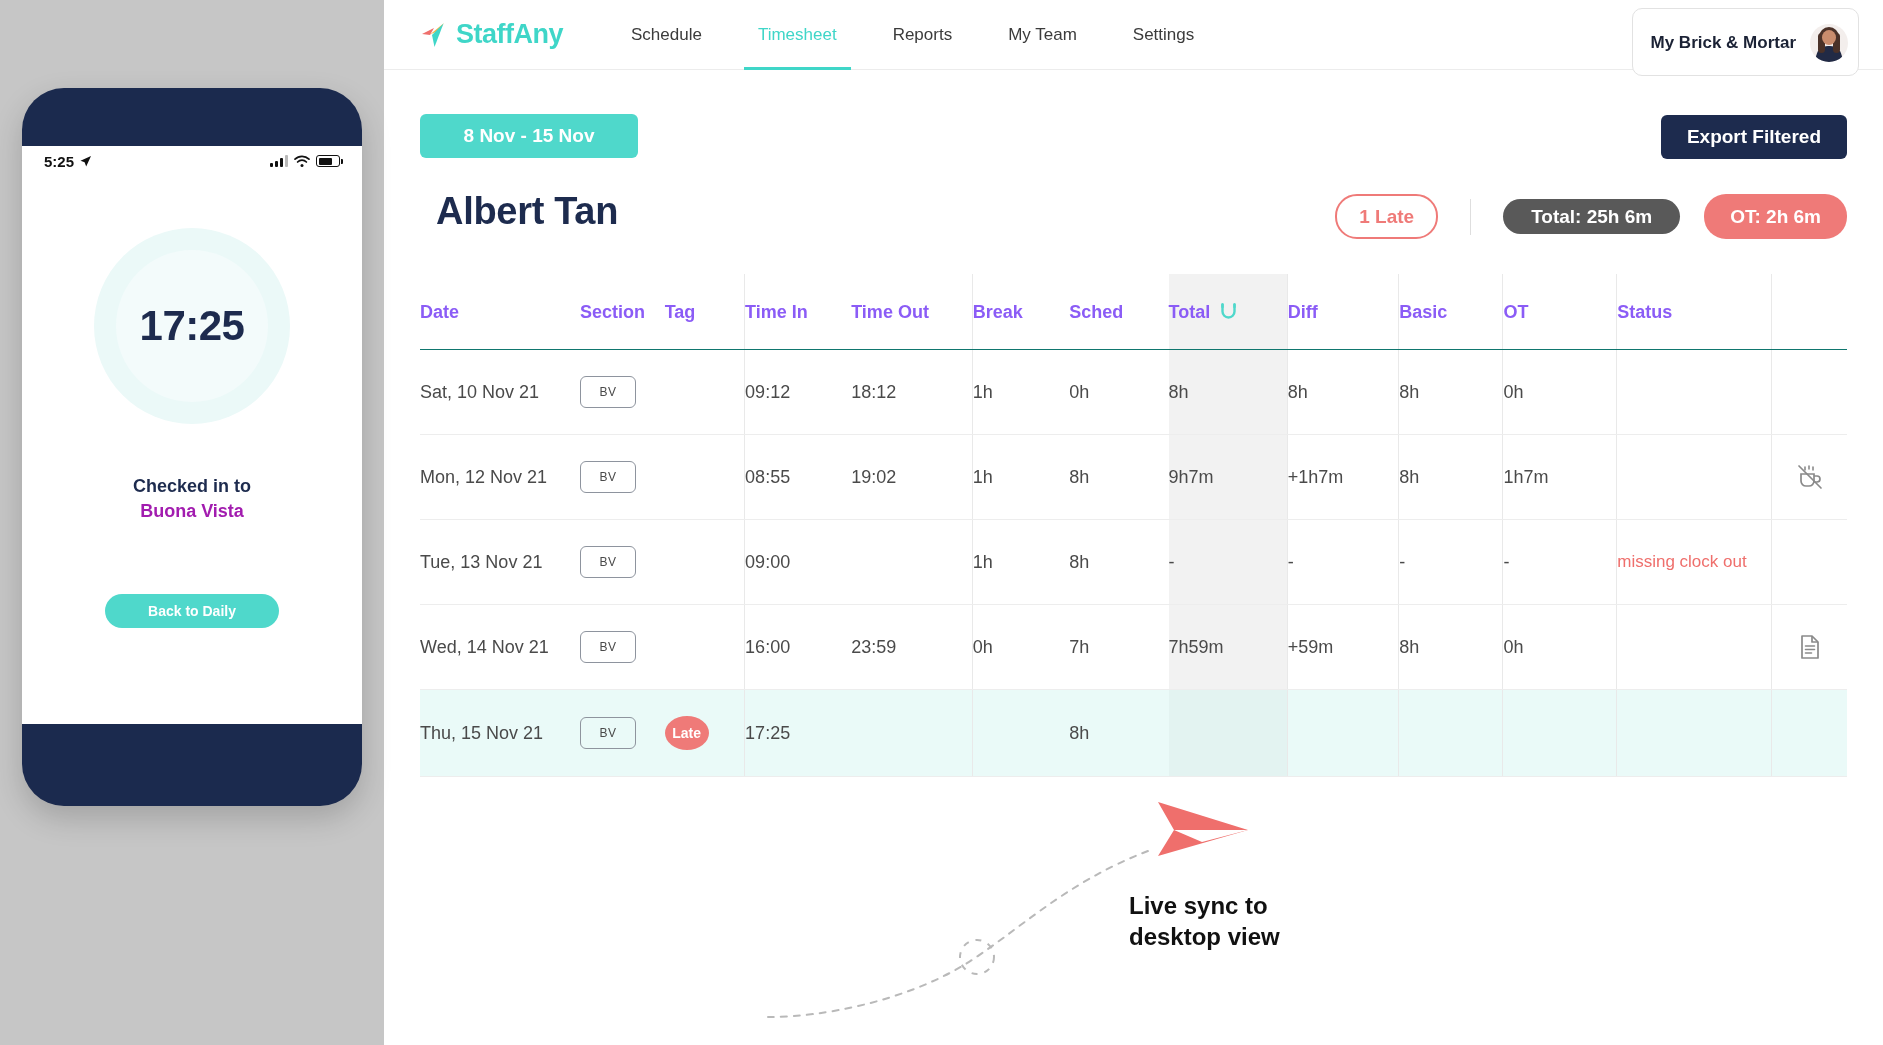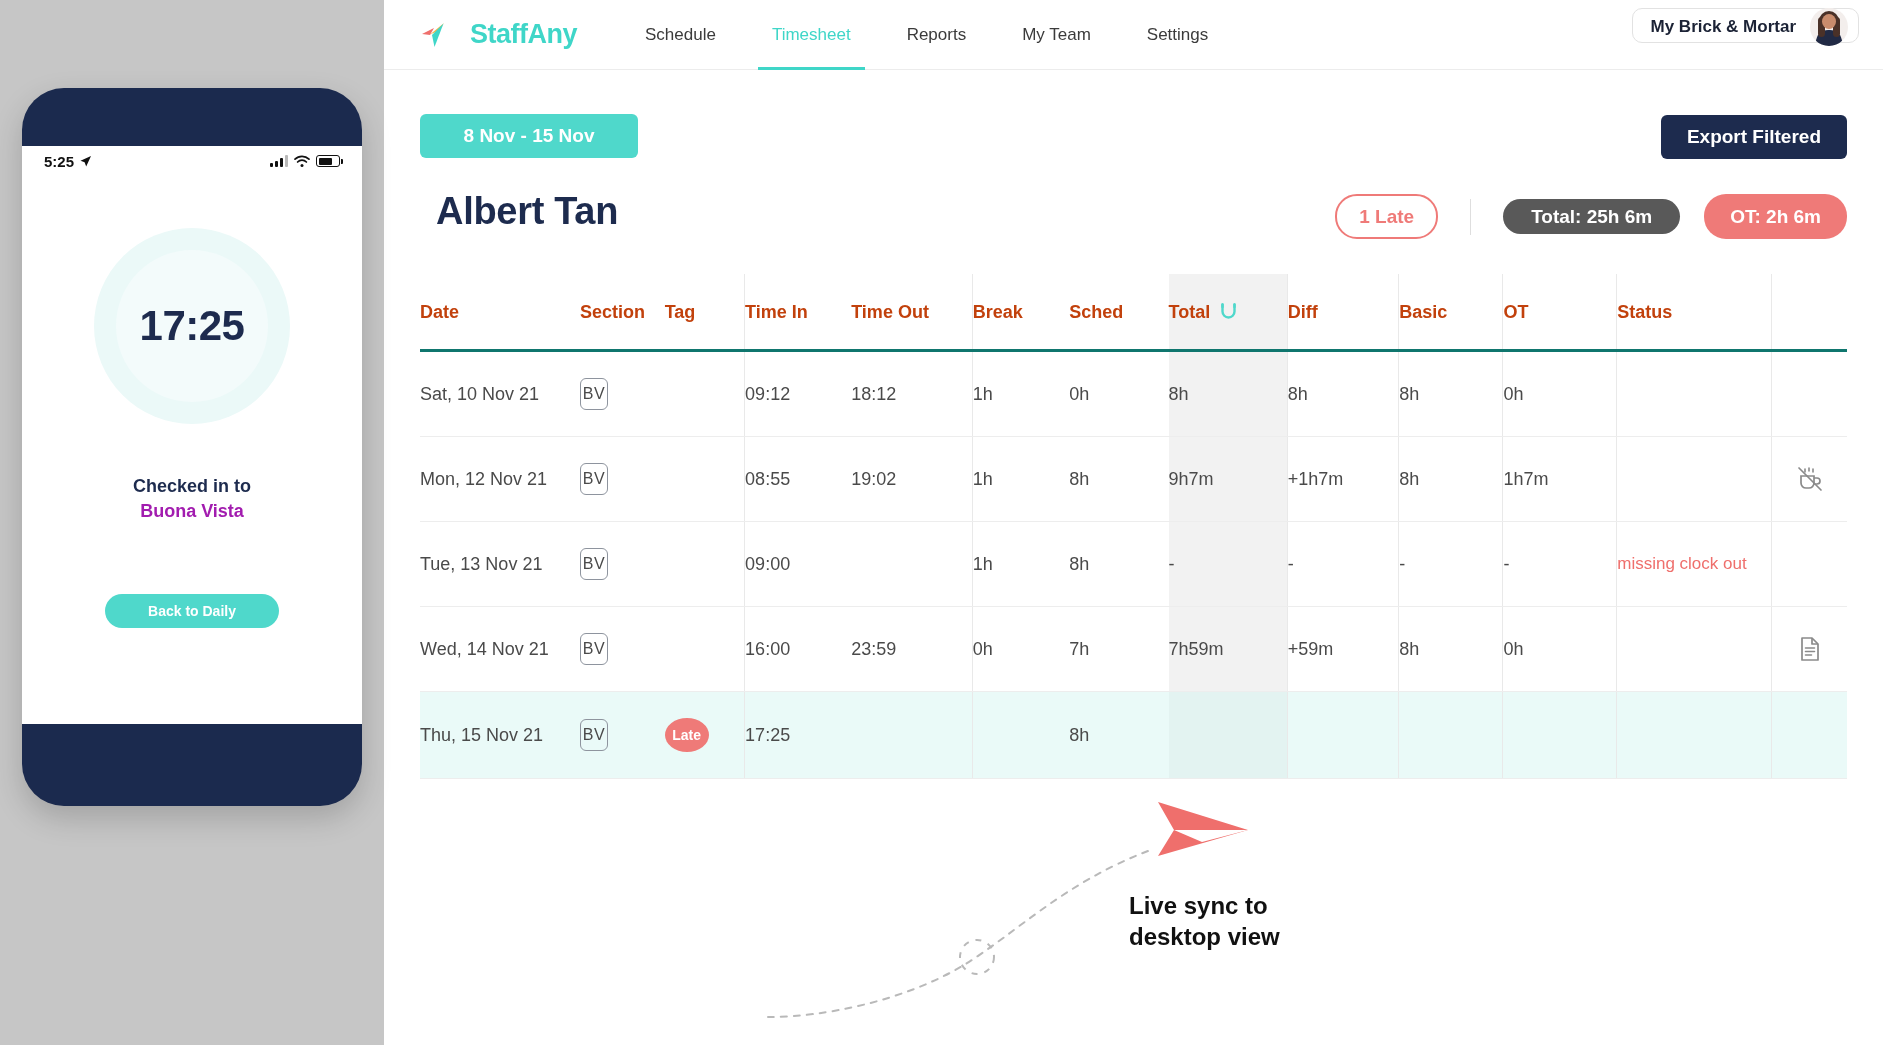--- a/index.html
+++ b/index.html
@@ -21,42 +21,42 @@
 
   
   .navbar {
     position: relative;
     height: 70px;
     background: #fff;
     border-bottom: 1px solid #ececec;
     display: flex; align-items: center;
     padding-left: 36px;
   }
-  .logo-wrap { display: flex; align-items: center; gap: 20px; margin-right: 40px; }
+  .logo-wrap { display: flex; align-items: center; gap: 6px; margin-right: 40px; }
   .logo-mark { width: 30px; height: 28px; display: block; }
   .logo-text {
     font-size: 27px; font-weight: 700; color: #3fd6c8;
     letter-spacing: -0.5px;
   }
   .nav-items { display: flex; align-items: center; height: 90px; }
   .nav-item {
     position: relative;
     height: 70px; display: flex; align-items: center;
     padding: 0 28px;
     font-size: 17px; color: #3b3b3b; cursor: pointer;
     white-space: nowrap;
   }
   .nav-item.active { color: #3fd6c8; }
   .nav-item.active::after {
     content: ""; position: absolute; left: 14px; right: 14px; bottom: 0;
     height: 3px; background: #3fd6c8;
   }
   .org-chip {
     position: absolute; right: 24px; top: 8px;
-    height: 35px; min-width: 218px;
+    height: 68px; min-width: 218px;
     border: 1px solid #e2e2e2; border-radius: 10px;
     background: #fff;
     display: flex; align-items: center; justify-content: space-between;
     padding: 2px 10px 0 18px; gap: 14px; cursor: pointer;
   }
   .org-name { font-size: 17px; font-weight: 600; color: #1b2235; white-space: nowrap; }
   .avatar {
     width: 38px; height: 38px; border-radius: 50%;
     background: #f3eeec; overflow: hidden; position: relative; flex: none;
   }
@@ -112,24 +112,24 @@
     background: #ef7a78; color: #fff; border-radius: 22px;
     height: 45px; display: flex; align-items: center; justify-content: center;
     font-size: 19px; font-weight: 700; padding: 0 26px; margin-left: 12px; cursor: pointer;
   }
 
   
   .tbl-wrap { margin-top: 10px; }
   table.ts { border-collapse: collapse; width: 100%; table-layout: fixed; }
   table.ts th {
     text-align: left;
-    font-size: 18px; font-weight: 700; color: #c2410c;
+    font-size: 18px; font-weight: 700; color: #8b5cf6;
     padding: 28px 0 26px 0;
     vertical-align: middle;
-    border-bottom: 3px solid #0f766e;
+    border-bottom: 1px solid #0f766e;
   }
   table.ts td {
     font-size: 18px; color: #4a4a4a;
     padding: 26px 0;
     vertical-align: middle;
     border-bottom: 1px solid #ededed;
     height: 58px;
   }
   th.c-total, td.c-total { background: #f2f2f2; }
   .vsep { border-left: 1px solid #e9e9e9; }
@@ -138,23 +138,23 @@
   th.pl { padding-left: 18px; }
   .row-hl td { background: #eafaf8 !important; border-bottom: none; }
   .row-hl td.c-total { background: #e3f3f1 !important; }
 
   .total-head { display: inline-flex; align-items: center; gap: 10px; }
   .magnet {
     width: 17px; height: 19px; display: inline-block;
   }
   .sec-chip {
     display: inline-flex; align-items: center; justify-content: center;
-    width: 28px; height: 32px;
+    width: 56px; height: 32px;
     border: 1px solid #8e949e; border-radius: 6px;
-    font-size: 16px; color: #4a4a4a; letter-spacing: .5px; cursor: pointer;
+    font-size: 12px; color: #4a4a4a; letter-spacing: .5px; cursor: pointer;
   }
   .tag-late {
     display: inline-flex; align-items: center; justify-content: center;
     width: 44px; height: 34px; border-radius: 50%;
     background: #ef7a78; color: #fff; font-size: 14px; font-weight: 600;
   }
   .red { color: #ef6f6c; }
   .status-red { color: #ef6f6c; line-height: 1.25; font-size: 17px; }
   .icon-cell { text-align: center; }
   .ic { width: 26px; height: 26px; display: inline-block; vertical-align: middle; }

